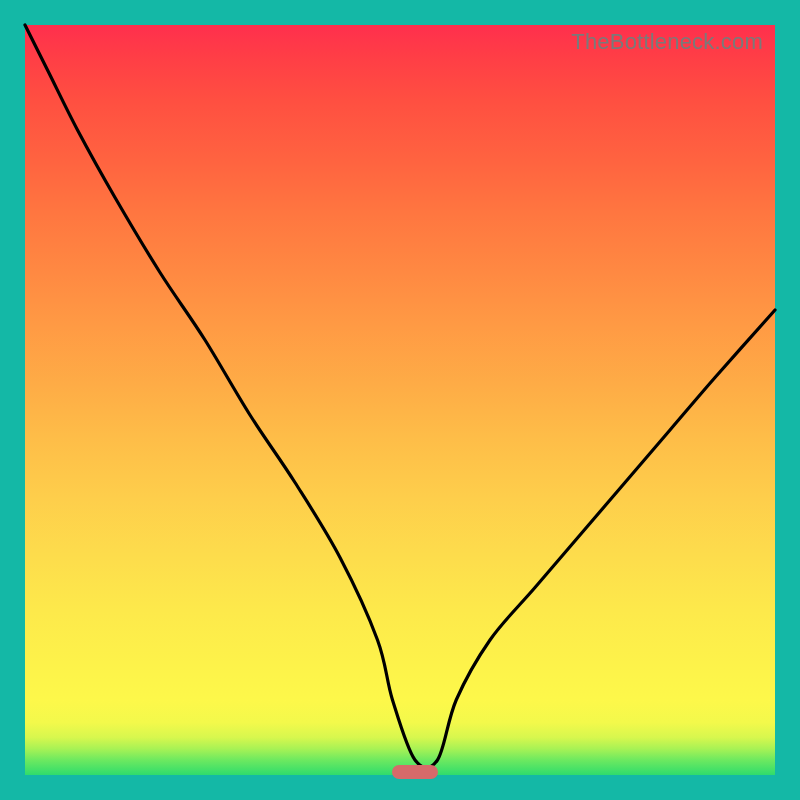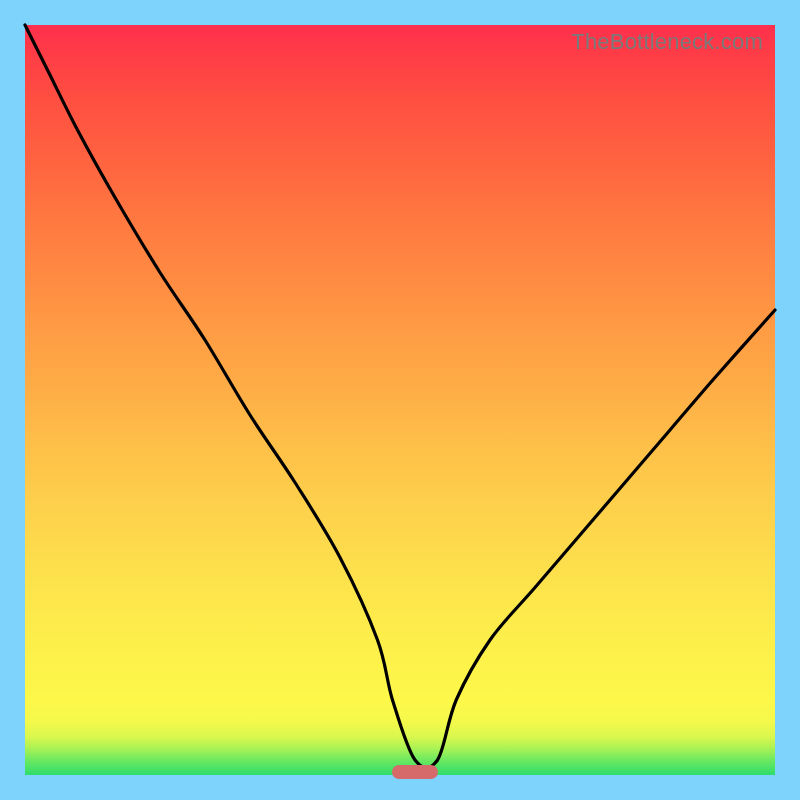--- a/index.html
+++ b/index.html
@@ -8,21 +8,21 @@
     width: 800px;
     height: 800px;
     overflow: hidden;
     background: #000;
     font-family: Arial, Helvetica, sans-serif;
   }
   .frame {
     position: relative;
     width: 800px;
     height: 800px;
-    background: #7dd3fc;
+    background: #14b8a6;
   }
   .plot-area {
     position: absolute;
     left: 25px;
     top: 25px;
     width: 750px;
     height: 750px;
     
     background: linear-gradient(
       to top,

